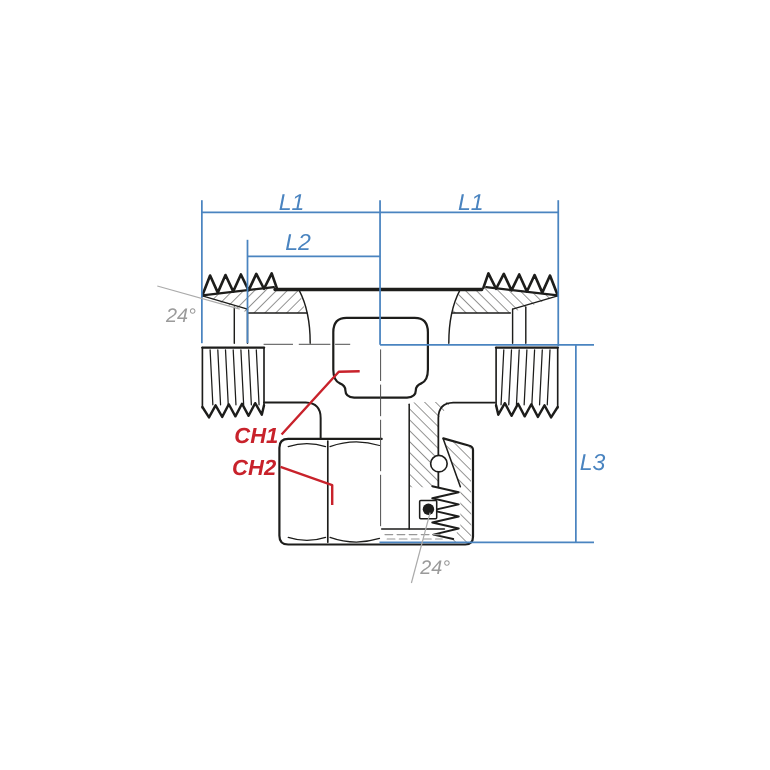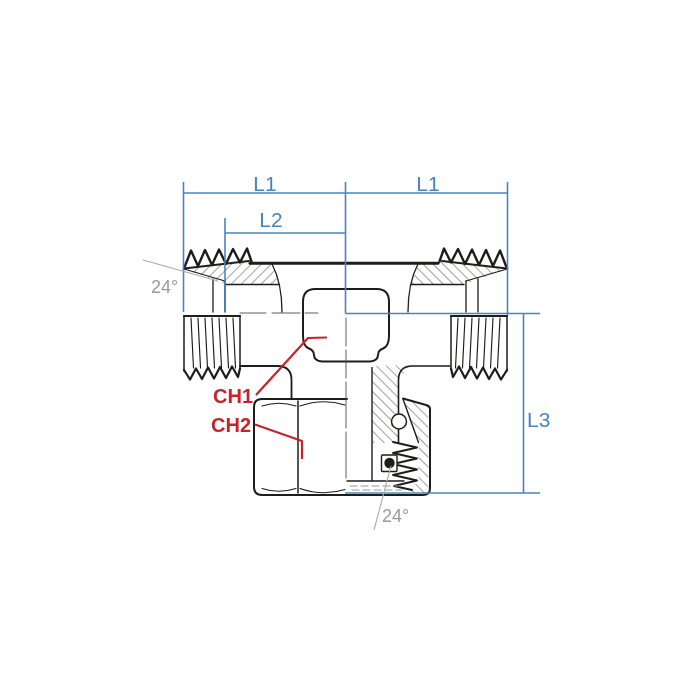--- a/index.html
+++ b/index.html
@@ -1,16 +1,16 @@
 <!DOCTYPE html>
 <html><head>
 <meta charset="utf-8">
 <style>
   html,body{margin:0;padding:0;background:#ffffff;}
-  .stage{width:700px;height:700px;position:relative;background:#ffffff;overflow:hidden;}
+  .stage{width:700px;height:700px;position:relative;background:#ffffff;overflow:hidden;font-style:italic;}
   svg{display:block;}
   text{font-family:"Liberation Sans","DejaVu Sans",sans-serif;}
   .dim-label{font-size:21px;fill:#4a84c0;}
   .callout-label{font-size:20px;font-weight:bold;fill:#c8222b;}
   .angle-label{font-size:18px;fill:#9b9b9b;}
 </style>
 </head>
 <body>
 
 <div class="stage">

